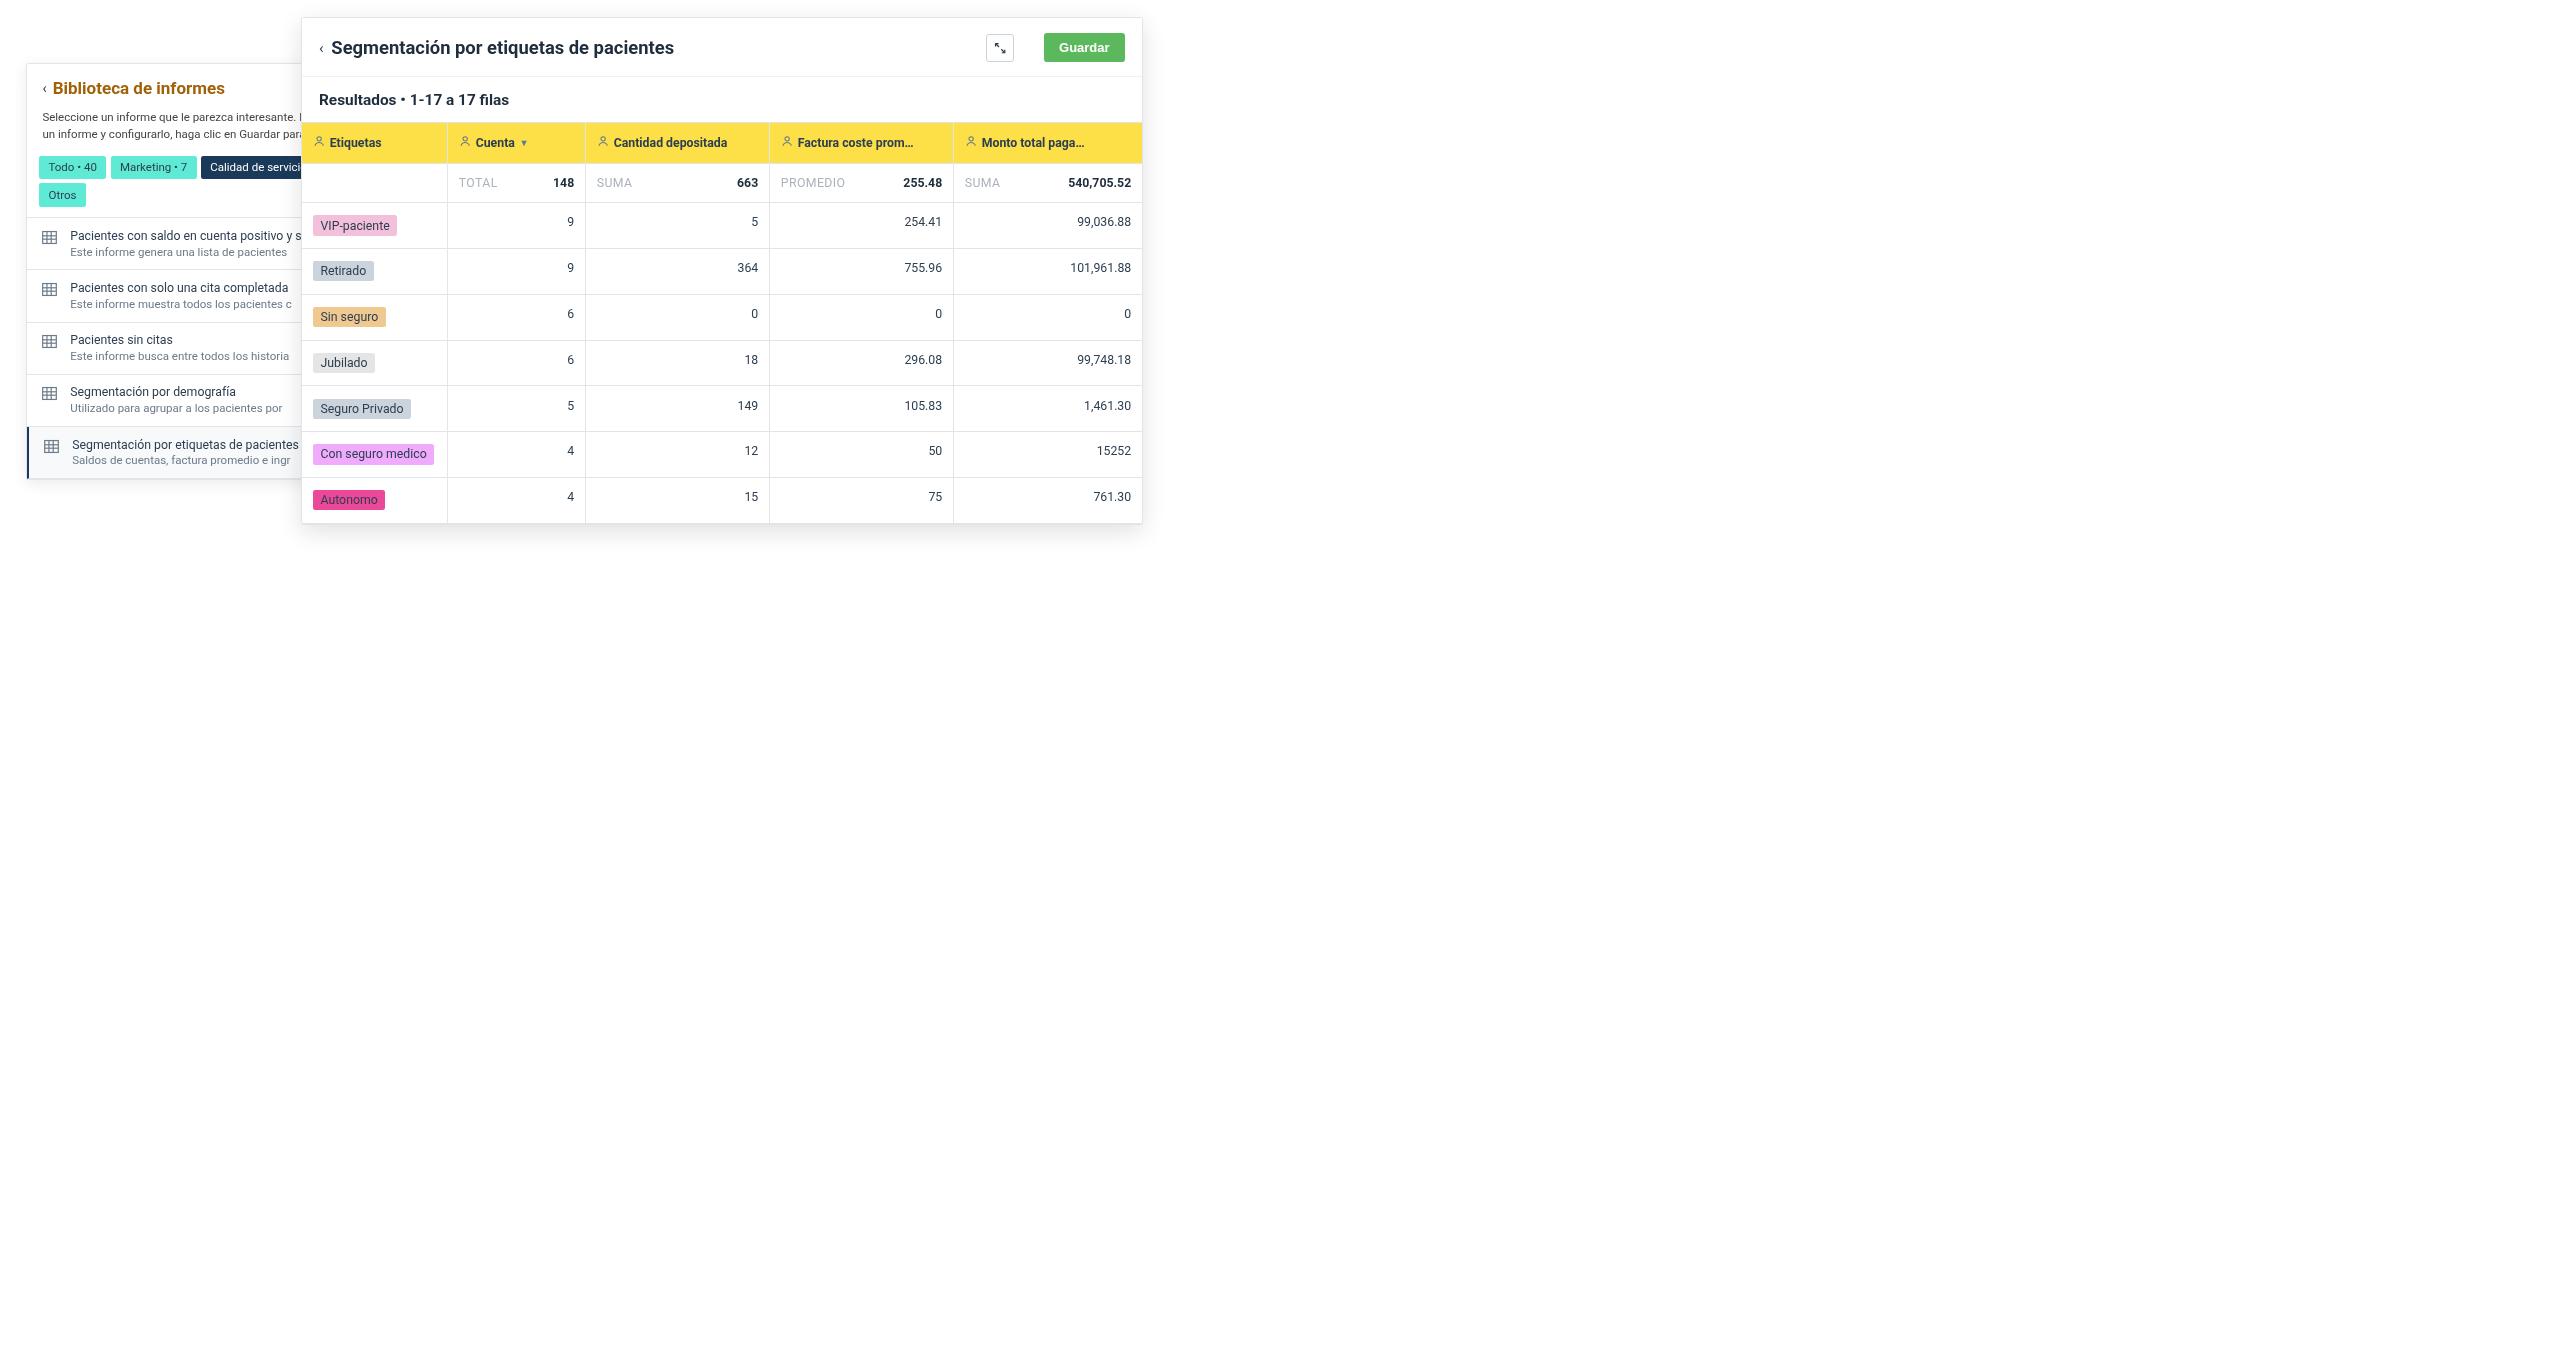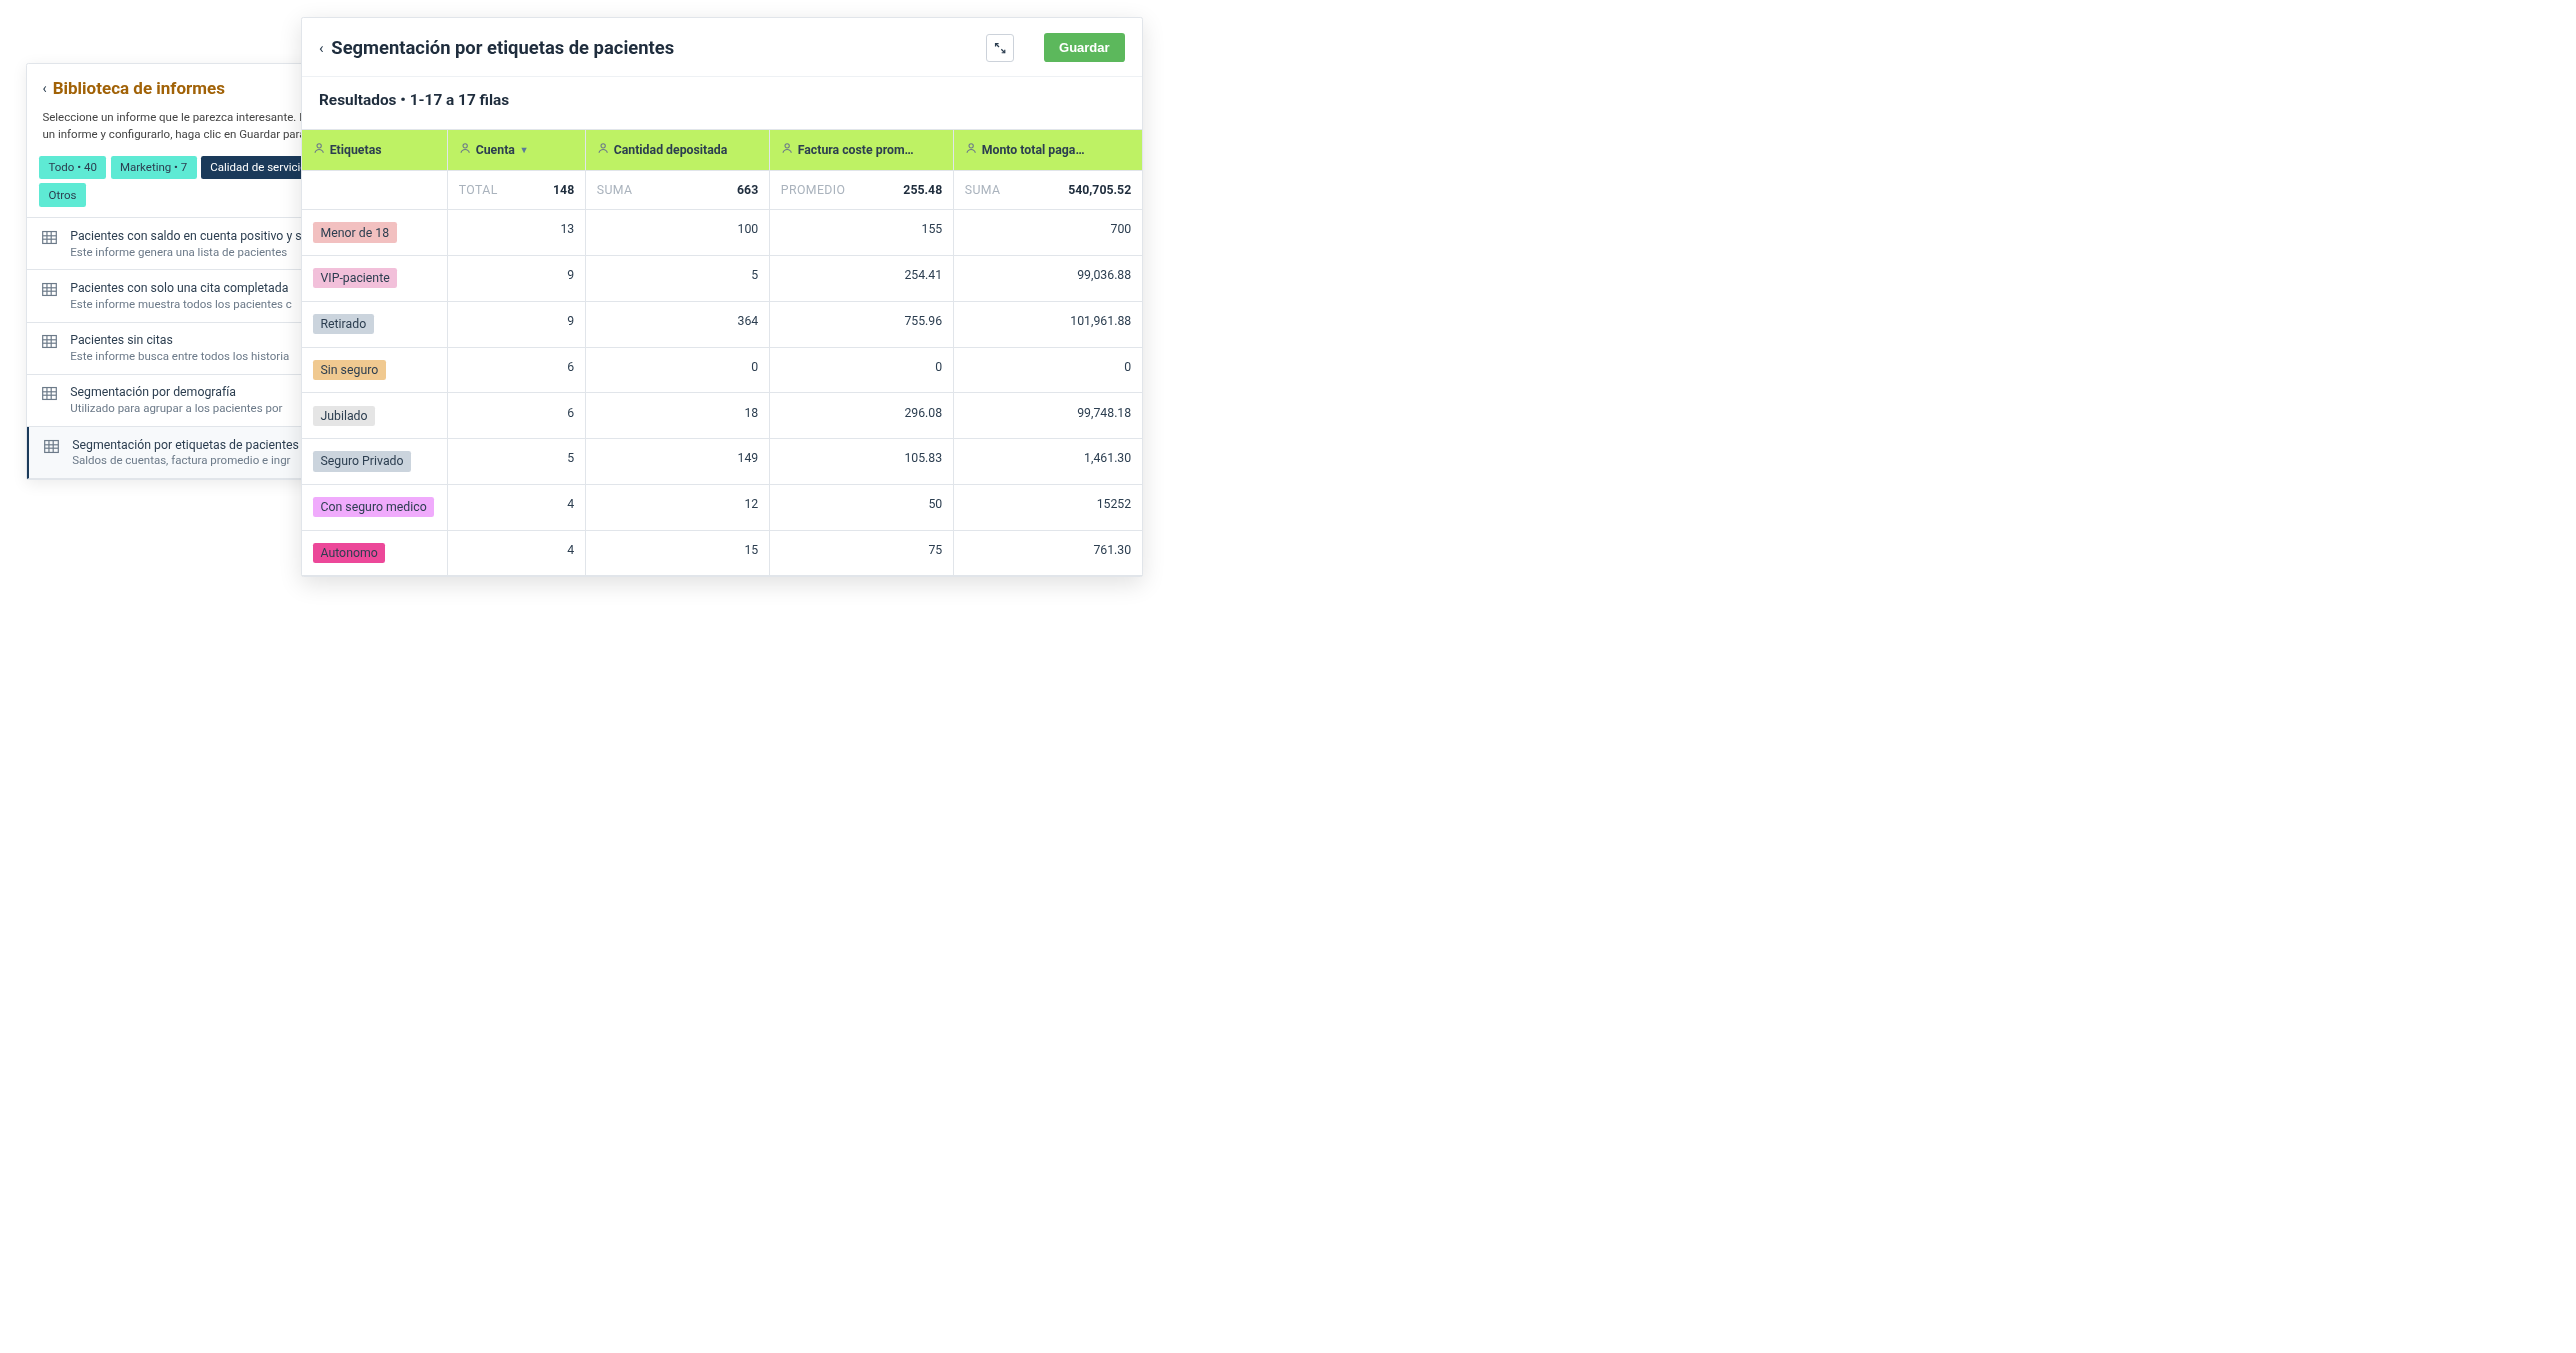--- a/index.html
+++ b/index.html
@@ -32,21 +32,21 @@
     }
     .detail-head { display:flex; align-items:center; justify-content:space-between; padding:15.4px 17px 14px; }
     .dh-left { display:flex; align-items:center; gap:7.7px; }
     .dh-left .chev { font-size:15.4px; color:#2c3e50; cursor:pointer; }
     .dh-left h1 { font-size:18.4px; font-weight:700; color:#1f2d3d; }
     .dh-actions { display:flex; gap:7.7px; align-items:center; }
     .btn-expand { width:28px; height:28px; border:0.8px solid #ccd2da; border-radius:3.1px; background:#fff; display:flex; align-items:center; justify-content:center; cursor:pointer; }
     .btn-save { background:#5cb85c; color:#fff; font-size:13px; font-weight:600; border:none; padding:7px 15.4px; border-radius:3.1px; cursor:pointer;margin-left:22px; }
     .results-title { padding:14px 17px 12.3px; font-size:15.4px; font-weight:700; color:#1f2d3d; border-top:0.8px solid #eef1f4; }
     .tbl { width:100%; }
-    .tbl-header { display:grid; grid-template-columns:146px 138px 184px 184px 1fr; background:#bef264; border-top:0.8px solid #e1e5ea; border-bottom:0.8px solid #e1e5ea;margin-top:7px; }
+    .tbl-header { display:grid; grid-template-columns:146px 138px 184px 184px 1fr; background:#fde047; border-top:0.8px solid #e1e5ea; border-bottom:0.8px solid #e1e5ea; }
     .th { display:flex; align-items:center; gap:4.6px; padding:12.3px 10.8px; font-size:12.3px; font-weight:700; color:#2c3e50; border-right:0.8px solid #e1e5ea; white-space:nowrap; overflow:hidden; text-overflow:ellipsis; cursor:pointer; }
     .th:last-child { border-right:none; }
     .th .sort { color:#5b7a9a; font-size:9.2px; }
     .tbl-totals { display:grid; grid-template-columns:146px 138px 184px 184px 1fr; border-bottom:0.8px solid #e1e5ea; }
     .tc { padding:12.3px 10.8px; display:flex; justify-content:space-between; border-right:0.8px solid #e1e5ea; font-size:12.3px; }
     .tc:last-child { border-right:none; }
     .tc .lab { color:#aab3bd; letter-spacing:0.4px; }
     .tc .val { font-weight:700; color:#1f2d3d; }
     .tbl-row { display:grid; grid-template-columns:146px 138px 184px 184px 1fr; border-bottom:0.8px solid #e1e5ea; }
     .td { padding:12.3px 10.8px; border-right:0.8px solid #e1e5ea; font-size:12.3px; text-align:right; color:#2c3e50; }
@@ -218,27 +218,20 @@
           <span class="lab">PROMEDIO</span>
           <span class="val">255.48</span>
         </div>
         <div class="tc">
           <span class="lab">SUMA</span>
           <span class="val">540,705.52</span>
         </div>
       </div>
     <div class="tbl-body">
         <div class="tbl-row">
-          <div class="td"><span class="tag" style="background:#f2c0c0">Menor de 18</span></div>
-          <div class="td">13</div>
-          <div class="td">100</div>
-          <div class="td">155</div>
-          <div class="td">700</div>
-        </div>
-        <div class="tbl-row">
           <div class="td"><span class="tag" style="background:#f2c0da">VIP-paciente</span></div>
           <div class="td">9</div>
           <div class="td">5</div>
           <div class="td">254.41</div>
           <div class="td">99,036.88</div>
         </div>
         <div class="tbl-row">
           <div class="td"><span class="tag" style="background:#cbd4dd">Retirado</span></div>
           <div class="td">9</div>
           <div class="td">364</div>

